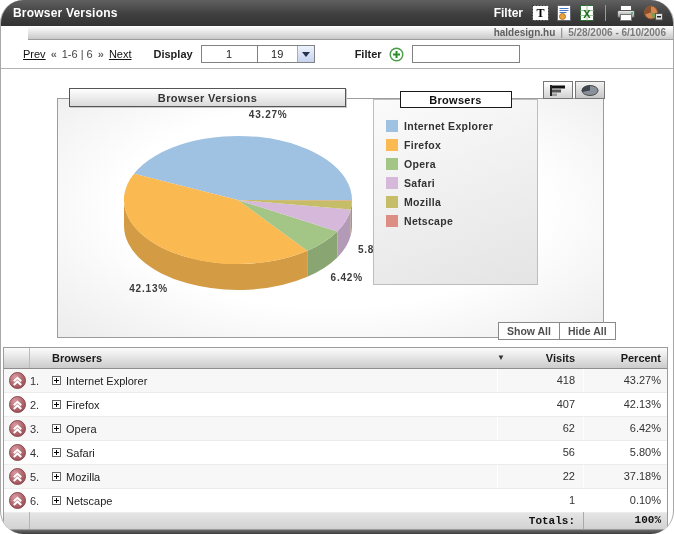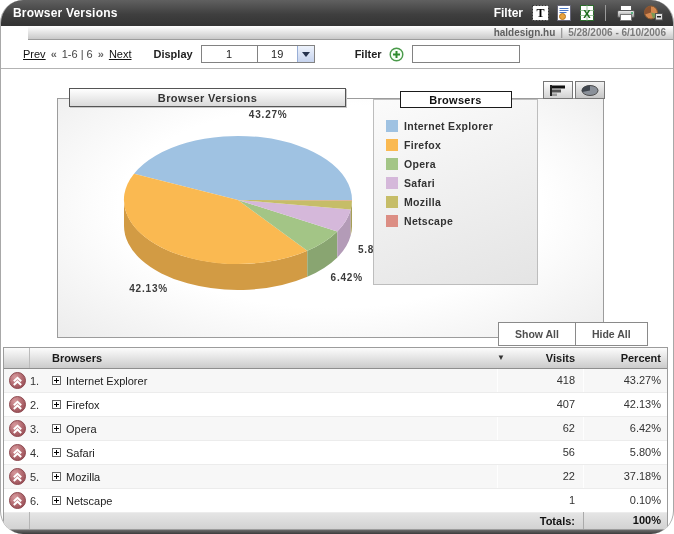--- a/index.html
+++ b/index.html
@@ -66,21 +66,21 @@
   .legend-title { position:absolute; left:50%; transform:translateX(-50%); top:-9px; width:112px; height:17px;
                   background:#fff; border:1px solid #1a1a1a; display:flex; align-items:center; justify-content:center;
                   font-weight:bold; color:#111; letter-spacing:.3px; }
   .legend-items { margin:16px 0 0 12px; }
   .legend-item { display:flex; align-items:center; height:19px; cursor:pointer; }
   .swatch { width:12px; height:12px; margin-right:6px; flex:0 0 auto; }
   .legend-label { font-weight:bold; font-size:10.5px; color:#333; letter-spacing:.3px; }
 
   .showhide { position:absolute; top:253px; left:497px; display:flex; z-index:3; }
   .sh-btn { background:#fff; border:1px solid #8a8a8a; font-weight:bold; font-size:10.5px; color:#4f4f4f;
-            padding:1px 16px; height:24px; display:flex; align-items:center; cursor:pointer; }
+            padding:1px 8px; height:18px; display:flex; align-items:center; cursor:pointer; }
   .sh-btn + .sh-btn { margin-left:-1px; }
 
   
   .table-wrap { margin:0 5px 0 2px; border-left:1px solid #9c9c9c; border-right:1px solid #9c9c9c; }
   .t-header { height:22px; display:flex; align-items:center;
               background:linear-gradient(#fcfcfc,#cbcbcb); border-top:1px solid #9c9c9c;
               border-bottom:1px solid #8e8e8e; font-weight:bold; color:#1a1a1a; }
   .h-move { width:26px; align-self:stretch; border-right:1px solid #bbb; }
   .h-num { width:20px; }
   .h-name { flex:1; padding-left:2px; }
@@ -97,21 +97,21 @@
   .c-num { width:20px; color:#333; }
   .c-name { flex:1; display:flex; align-items:center; gap:5px; padding-left:2px; }
   .expand-icon { display:inline-flex; cursor:pointer; }
   .c-visits { width:86px; text-align:right; padding-right:8px; color:#333;
               border-left:1px solid rgba(255,255,255,.85); align-self:stretch; line-height:23px; }
   .c-percent { width:84px; text-align:right; padding-right:6px; color:#333;
                border-left:1px solid rgba(255,255,255,.85); align-self:stretch; line-height:23px; }
 
   .t-totals { margin-top:2px; height:19px; display:flex; align-items:center;
               background:linear-gradient(#e6e6e6,#d2d2d2); border-top:1px solid #9c9c9c;
-              border-bottom:1px solid #9c9c9c; font-weight:bold; color:#111; }
+              border-bottom:1px solid #9c9c9c; font-weight:bold; color:#111;font-family:Liberation Mono, monospace; }
   .tt-move { width:26px; align-self:stretch; border-right:1px solid #b5b5b5; }
   .tt-label { flex:1; text-align:right; padding-right:8px; }
   .tt-visits { width:86px; text-align:right; padding-right:8px; border-left:1px solid #aaa;
                align-self:stretch; line-height:17px; }
   .tt-percent { width:84px; text-align:right; padding-right:6px; border-left:1px solid #aaa;
                 align-self:stretch; line-height:17px; }
 
   .bottom-bar { position:absolute; left:0; right:0; bottom:0; height:4px; background:linear-gradient(#6a6a6a,#3c3c3c); }
 </style>
 </head>

